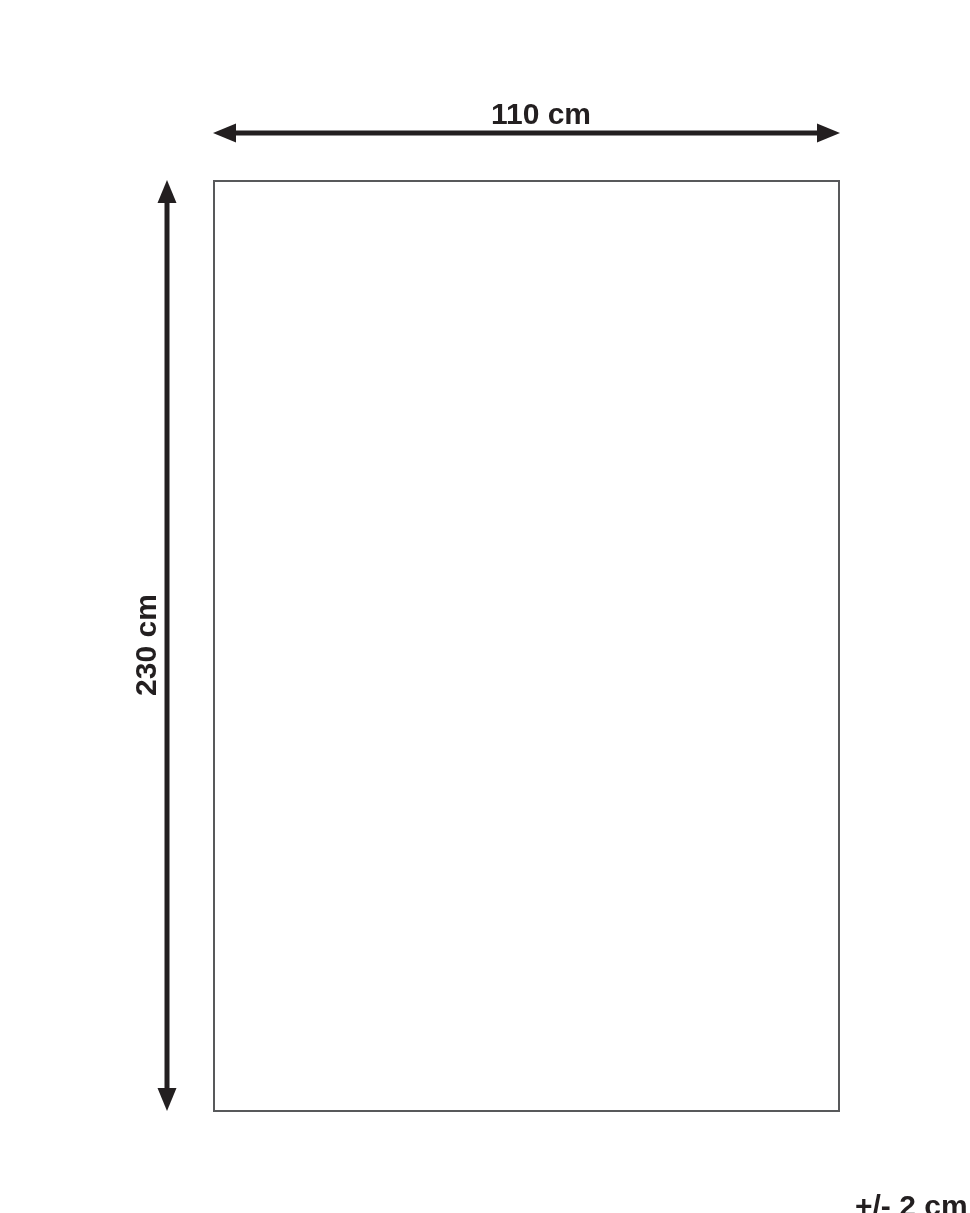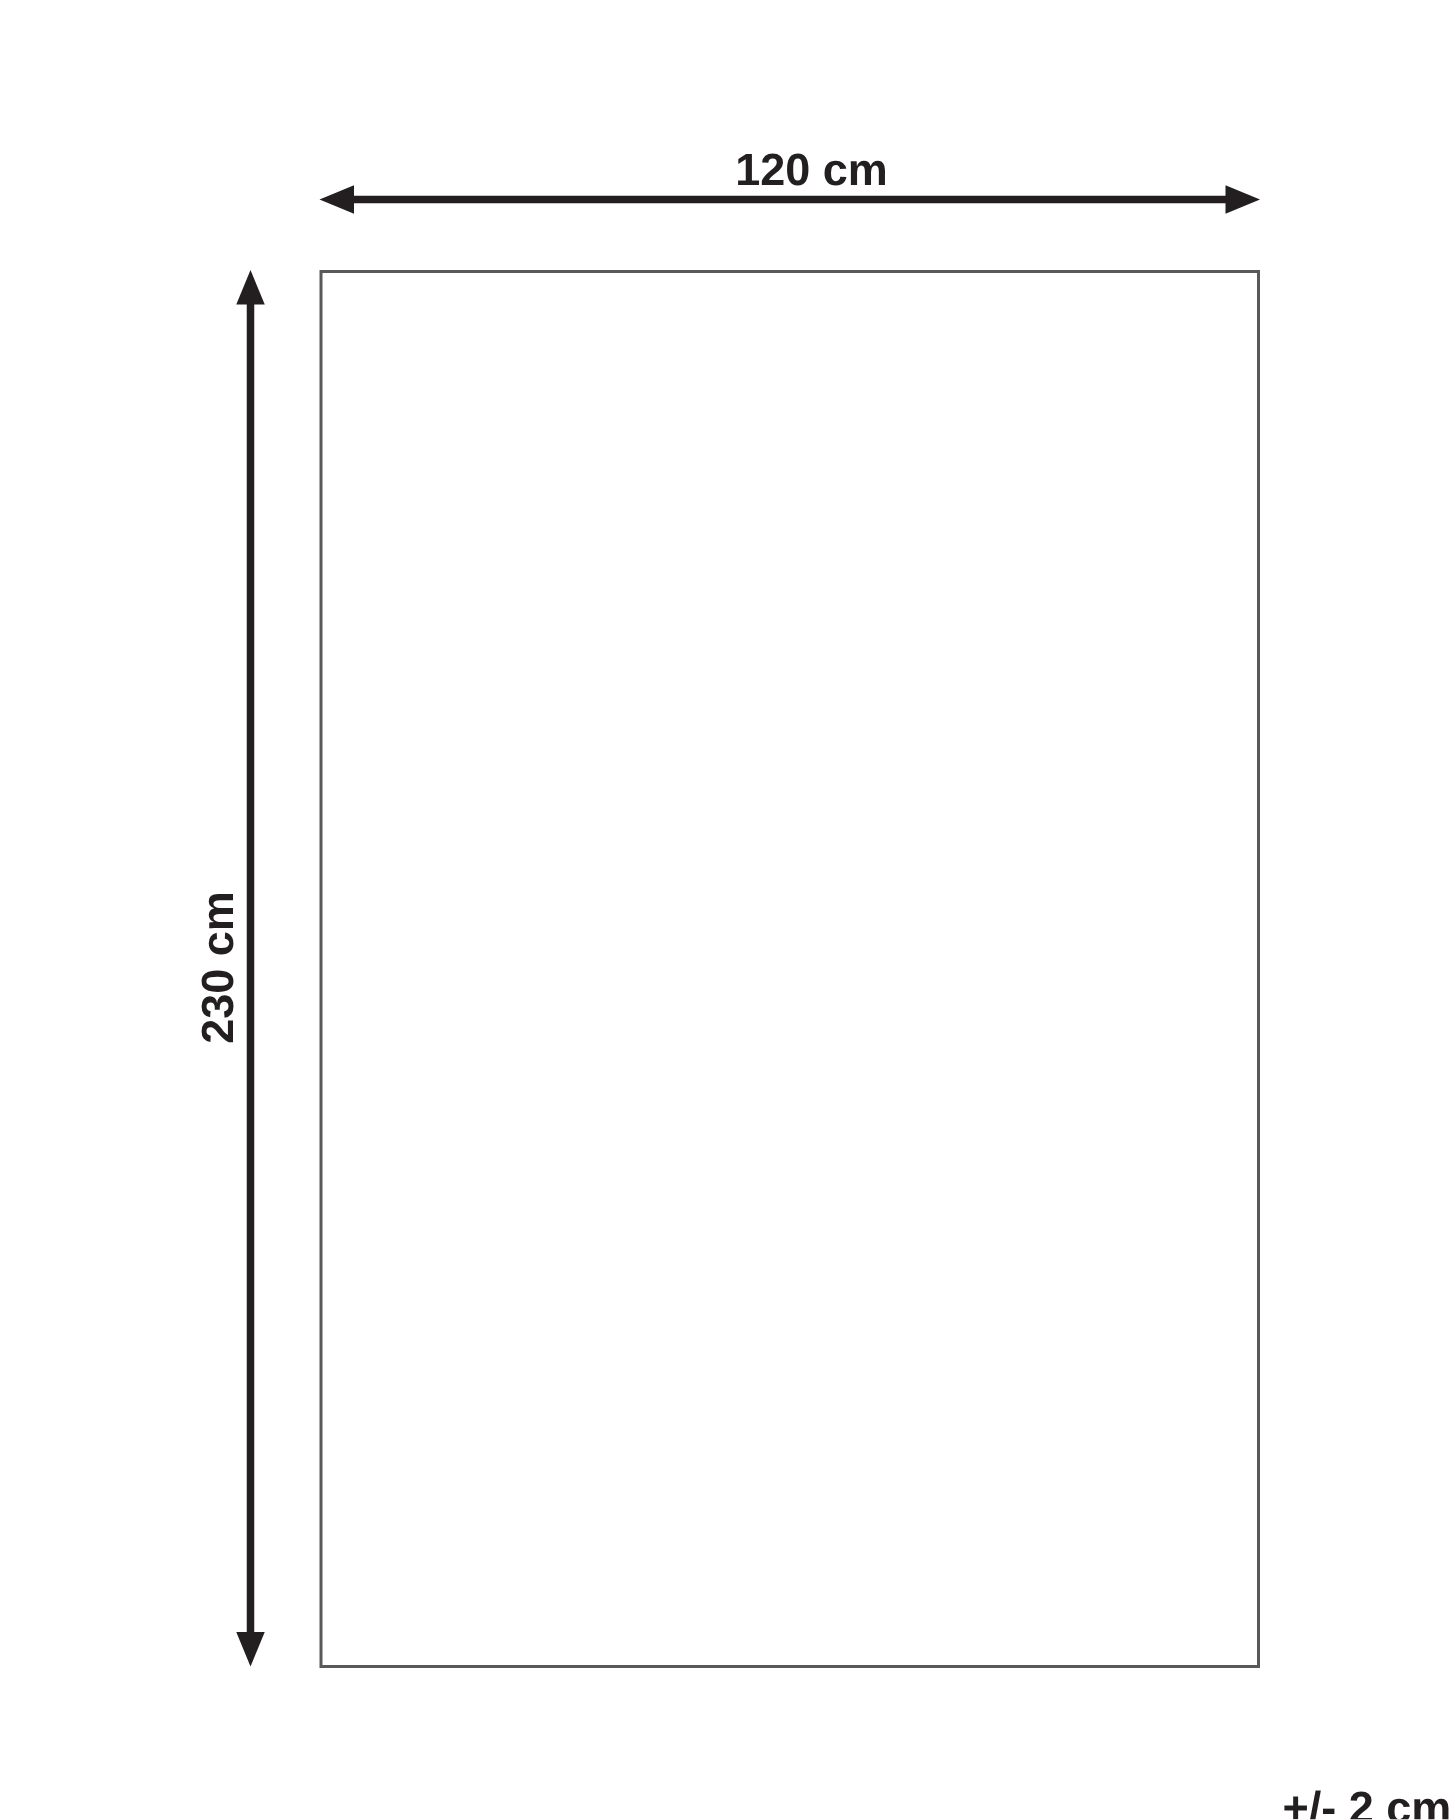--- a/index.html
+++ b/index.html
@@ -73,19 +73,19 @@
       <polygon points="840,133 817,123.5 817,142.5" stroke="none"></polygon>
     </g>
 
     <g fill="currentColor" stroke="currentColor">
       <line x1="167" y1="200" x2="167" y2="1091" stroke-width="5"></line>
       <polygon points="167,180 157.5,203 176.5,203" stroke="none"></polygon>
       <polygon points="167,1111 157.5,1088 176.5,1088" stroke="none"></polygon>
     </g>
   </svg>
 
-  <div class="dim-label width">120 cm</div>
+  <div class="dim-label width">110 cm</div>
 
   <div class="dim-label height">230 cm</div>
 
   <div class="dim-label tolerance">+/- 2 cm</div>
 
 </div>
 
 </body></html>

